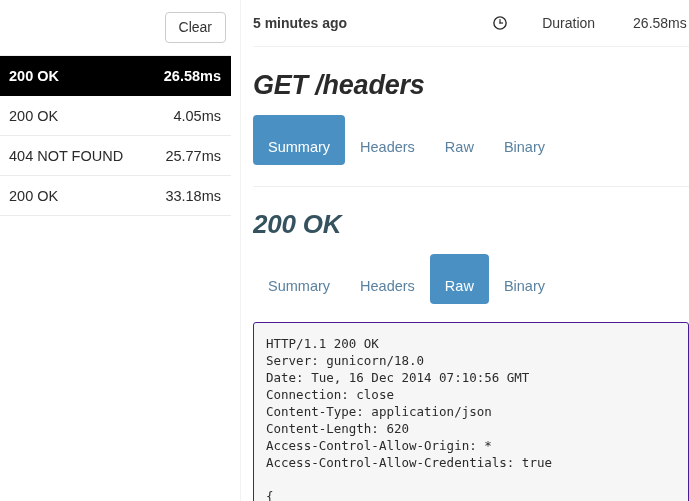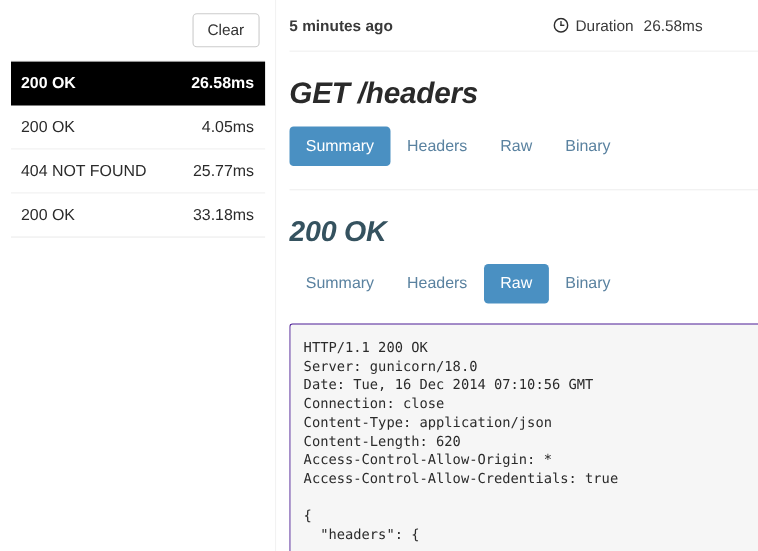--- a/index.html
+++ b/index.html
@@ -12,21 +12,20 @@
     height: 501px;
     overflow: hidden;
     font-family: "Liberation Sans", sans-serif;
     color: #333333;
     -webkit-font-smoothing: antialiased;
   }
   .app {
     position: relative;
     width: 636px;
     height: 501px;
-    margin-left: 10px;
   }
 
   
   .left-panel {
     position: absolute;
     left: 0;
     top: 0;
     width: 231px;
     height: 501px;
     background: #ffffff;
@@ -106,20 +105,21 @@
     height: 46px;
     font-size: 14px;
     color: #3a3a3a;
     white-space: nowrap;
   }
   .meta-time { flex: 0 0 auto; font-weight: bold; }
   .meta-duration {
     display: flex;
     align-items: center;
     margin-left: 146px;
+    gap: 29px;
   }
   .meta-label { margin-left: 6px; }
   .meta-value { margin-left: 9px; }
   .icon-svg {
     display: inline-block;
     width: 14px;
     height: 14px;
     vertical-align: -2px;
     fill: #2e2e2e;
   }
@@ -146,21 +146,21 @@
   }
 
   .tabs {
     display: flex;
     align-items: center;
     margin-top: 14px;
   }
   .tab {
     font-size: 14.5px;
     color: #5a82a0;
-    padding: 11px 15px 10px 15px;
+    padding: 25px 15px 10px 15px;
     border-radius: 4px;
     cursor: pointer;
     line-height: 1;
     white-space: nowrap;
   }
   .tab.active {
     background: #4a90c2;
     color: #ffffff;
   }
 

